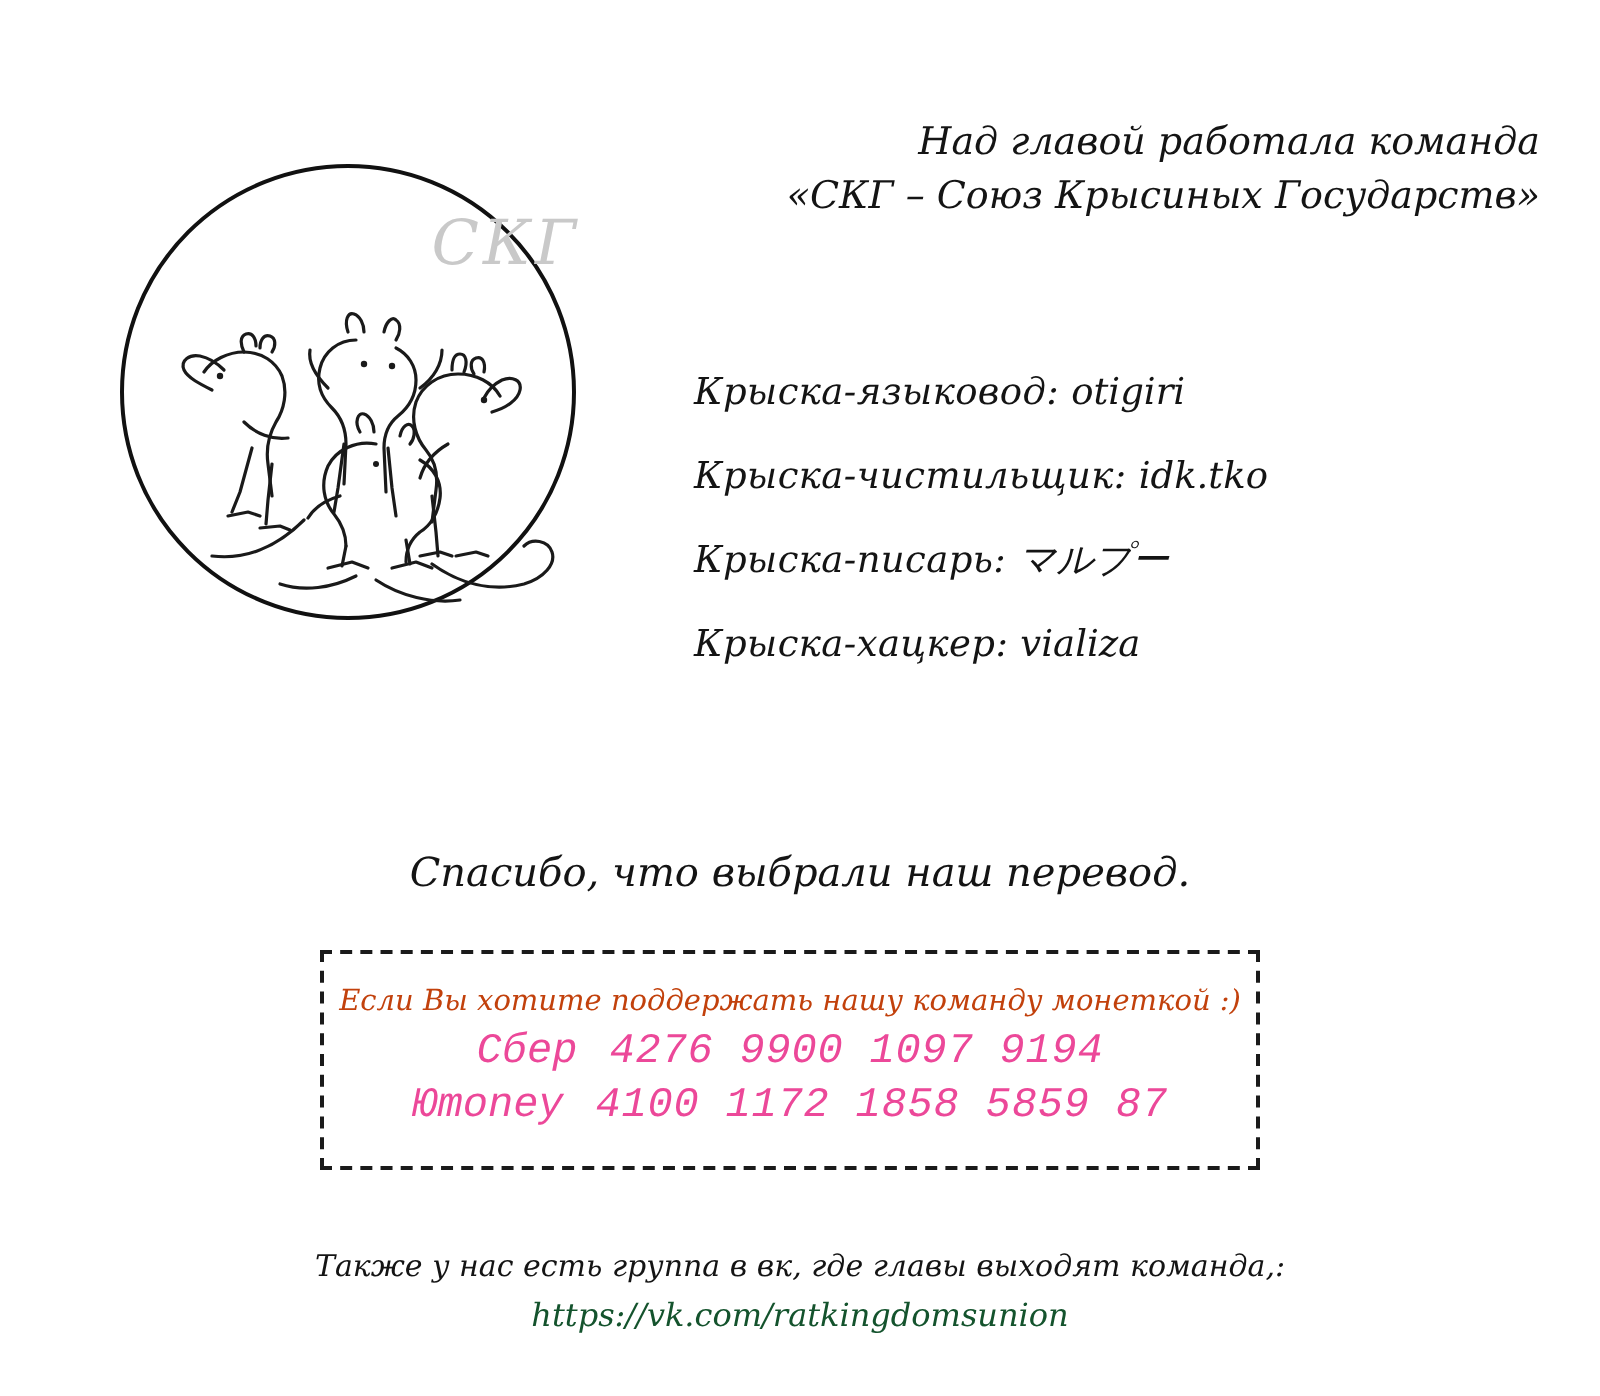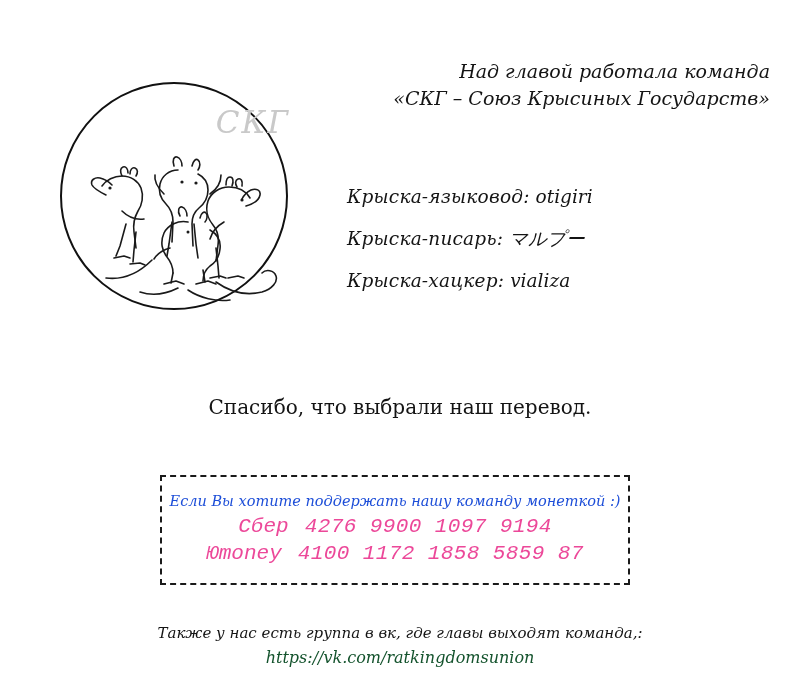--- a/index.html
+++ b/index.html
@@ -97,24 +97,25 @@
     letter-spacing: 0.2px;
   }
   .role-value {
     margin-left: 6px;
   }
 
   
   .thanks {
     position: absolute;
     left: 0;
-    top: 395px;
-    width: 800px;
-    text-align: center;
-    font-family: "DejaVu Serif", serif;
+    top: 424px;
+    width: 800px;
+    text-align: center;
+    font-family: "DejaVu Serif", serif;
+    font-style: italic;
     font-size: 20px;
     color: #141414;
   }
 
   
   .donate-box {
     position: absolute;
     left: 160px;
     top: 475px;
     width: 470px;
@@ -124,21 +125,21 @@
   }
   .donate-inner {
     padding-top: 12px;
     text-align: center;
   }
   .donate-head {
     font-family: "DejaVu Serif", serif;
     font-style: italic;
     font-size: 14.5px;
     line-height: 24px;
-    color: #1d4ed8;
+    color: #c2410c;
   }
   .donate-row {
     font-family: Liberation Mono, monospace;
     font-style: italic;
     font-size: 21px;
     line-height: 27px;
     color: #ec4899;
   }
   .donate-label {
     display: inline-block;
@@ -237,20 +238,23 @@
   <div class="credits">
     <div class="title-line">Над главой работала команда</div>
     <div class="title-line">«СКГ – Союз Крысиных Государств»</div>
   </div>
 
   <div class="roles">
     <div class="role-row">
       <span class="role-name">Крыска-языковод:</span><span class="role-value">otigiri</span>
     </div>
     <div class="role-row">
+      <span class="role-name">Крыска-чистильщик:</span><span class="role-value">idk.tko</span>
+    </div>
+    <div class="role-row">
       <span class="role-name">Крыска-писарь:</span><span class="role-value">マルプー</span>
     </div>
     <div class="role-row">
       <span class="role-name">Крыска-хацкер:</span><span class="role-value">vializa</span>
     </div>
   </div>
 
   <div class="thanks">Спасибо, что выбрали наш перевод.</div>
 
   <div class="donate-box">

